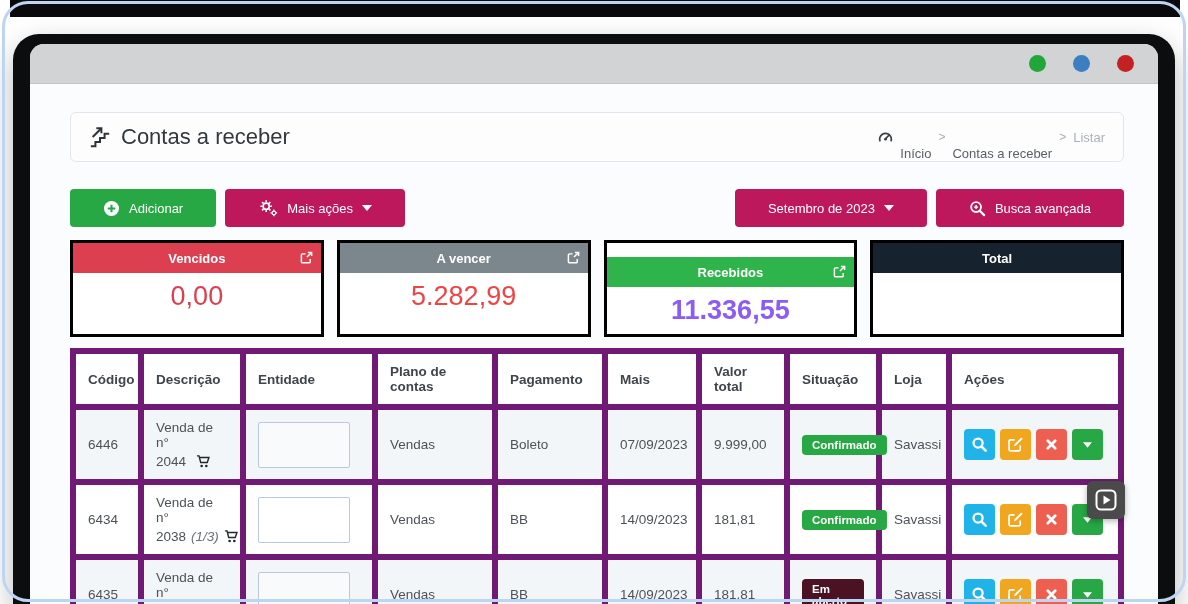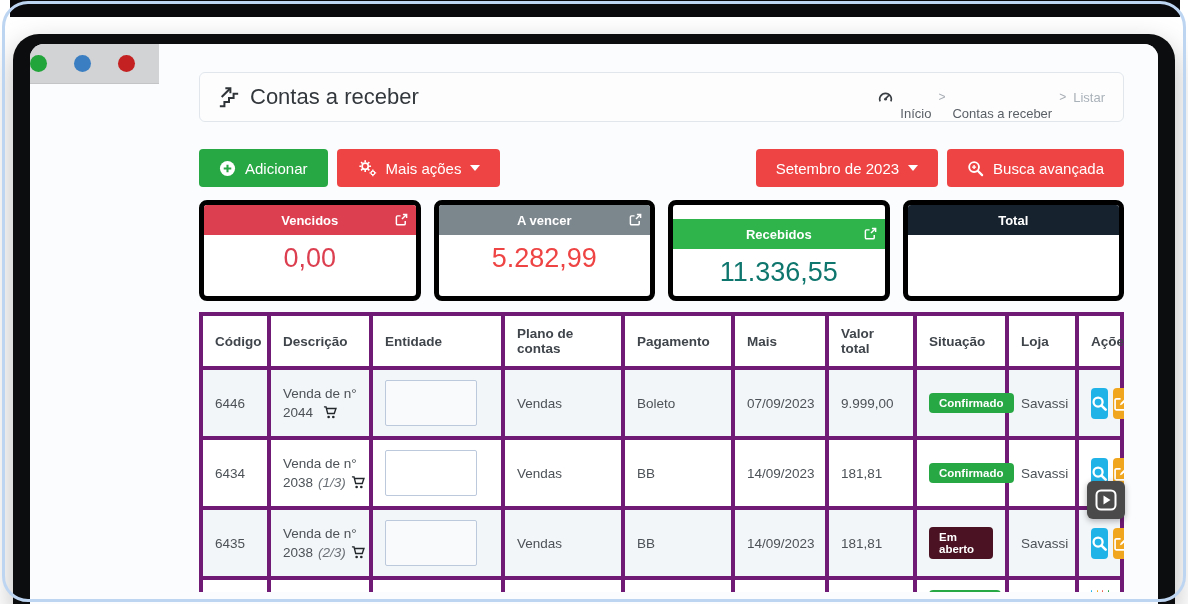--- a/index.html
+++ b/index.html
@@ -7,52 +7,52 @@
   .canvas { position:relative; width:1188px; height:604px; background:#fff; overflow:hidden; }
 
   
   .frame { position:absolute; inset:1px 2px 2px 2px; border:3px solid #bed5f2; border-radius:26px; pointer-events:none; z-index:60; }
 
   
   .top-strip { position:absolute; left:10px; right:8px; top:0; height:17px; background:#0a0a0c; z-index:5; }
 
   
   .window { position:absolute; left:13px; right:13px; top:34px; bottom:0; background:#0c0d0e; border-radius:26px 26px 0 0; padding:10px 17px 0 17px; box-shadow:0 12px 30px rgba(0,0,0,.28); z-index:10; }
-  .chrome { height:100%; border-radius:14px 14px 0 0; overflow:hidden; display:flex; background:#fbfcfd; }
+  .chrome { height:100%; border-radius:14px 14px 0 0; overflow:hidden; display:flex; flex-direction:column; background:#fbfcfd; }
   .titlebar { height:40px; flex:0 0 40px; background:#d2d3d4; border-bottom:1px solid #c2c4c6; display:flex; align-items:center; justify-content:flex-end; gap:27px; padding-right:24px; }
   .dot { width:17px; height:17px; border-radius:50%; }
 
   .body { flex:1; background:#fbfcfd; padding:28px 34px 0 40px; overflow:hidden; }
 
   
   .panel-head { border:1px solid #e0e6ec; border-radius:6px; background:#fdfdfe; display:flex; align-items:center; justify-content:space-between; padding:11px 18px; height:50px; margin-bottom:27px; }
   .page-title { display:flex; align-items:center; gap:10px; font-size:22px; color:#33383d; }
   .breadcrumb { display:flex; align-items:center; gap:7px; font-size:13px; color:#5a6066; }
   .breadcrumb .sep { color:#a7adb3; font-size:12px; }
   .breadcrumb .muted { color:#aab2b9; }
   .crumb-link { cursor:pointer;margin-top:33px; }
 
   
   .toolbar { display:flex; justify-content:space-between; align-items:center; margin-bottom:13px; }
   .tb-left, .tb-right { display:flex; gap:9px; }
-  .btn { display:inline-flex; align-items:center; gap:9px; height:38px; padding:0 20px; border:none; border-radius:4px; font-size:15px; color:#fff; font-family:"Liberation Sans",sans-serif; cursor:pointer; }
+  .btn { display:inline-flex; align-items:center; gap:9px; height:38px; padding:0 33px; border:none; border-radius:4px; font-size:13px; color:#fff; font-family:"Liberation Sans",sans-serif; cursor:pointer; }
   .btn-green { background:#28a745; }
-  .btn-dark { background:#ef4444; }
+  .btn-dark { background:#be185d; }
 
   
   .cards { display:flex; gap:13px; margin-bottom:11px; }
-  .card { flex:1; border:5px solid #000000; border-radius:8px; overflow:hidden; background:#fff; }
+  .card { flex:1; border:3px solid #000000; border-radius:0; overflow:hidden; background:#fff; }
   .card-head { position:relative; height:30px; display:flex; align-items:center; justify-content:center; color:#fff; font-size:13px; font-weight:bold; }
   .card-head .linkout { position:absolute; right:8px; top:8px; cursor:pointer; }
   .card-value { height:47px; display:flex; align-items:center; justify-content:center; font-size:27px; }
 
   
   .table-wrap { height:280px; overflow:hidden; }
   table { width:100%; border-collapse:collapse; table-layout:fixed; background:#fff; }
-  th, td { border:4px solid #701a75; font-size:13.5px; padding:10px 12px; text-align:left; vertical-align:middle; }
+  th, td { border:6px solid #701a75; font-size:13.5px; padding:10px 12px; text-align:left; vertical-align:middle; }
   th { color:#3f454b; font-weight:bold; height:49px; background:#fff; }
   td { color:#4c5257; height:69px; }
   tbody tr:nth-child(odd) td { background:#f3f6f9; }
   .desc-line2 { margin-top:4px; display:flex; align-items:center; gap:5px; }
   .parcela { font-style:italic; color:#6b7177; }
   .redacted-box { width:92px; height:46px; border:1px solid #bcc9dc; border-radius:2px; background:rgba(255,255,255,.45); }
   .badge { display:inline-block; padding:4px 10px; border-radius:4px; color:#fff; font-size:11.5px; font-weight:bold; }
   .badge-empty { width:72px; height:22px; padding:0; }
   .actions { display:flex; gap:5px; }
   .act-btn { width:31px; height:31px; border:none; border-radius:4px; display:inline-flex; align-items:center; justify-content:center; cursor:pointer; }
@@ -200,21 +200,21 @@
             <div class="card-head" style="background-color: rgb(46, 180, 75); margin-top: 14px;">
               <span>Recebidos</span>
               <span class="linkout icon">
                 <svg width="13" height="13" viewBox="0 0 14 14">
                     <path d="M11 8.5V11.5a1.2 1.2 0 0 1-1.2 1.2H2.7A1.2 1.2 0 0 1 1.5 11.5V4.3A1.2 1.2 0 0 1 2.7 3.1H6" fill="none" stroke="#fff" stroke-width="1.6"></path>
                     <path d="M8.5 1.5h4v4" fill="none" stroke="#fff" stroke-width="1.6"></path>
                     <path d="M12.2 1.8 7.5 6.5" stroke="#fff" stroke-width="1.6"></path>
                   </svg>
               </span>
             </div>
-            <div class="card-value" style="color: #0f766e;">11.336,55</div>
+            <div class="card-value" style="color: #8b5cf6; font-weight: bold;">11.336,55</div>
           </div>
 
           <div class="card">
             <div class="card-head" style="background-color: rgb(22, 34, 46);">
               <span>Total</span>
             </div>
           </div>
 
         </div>
 

